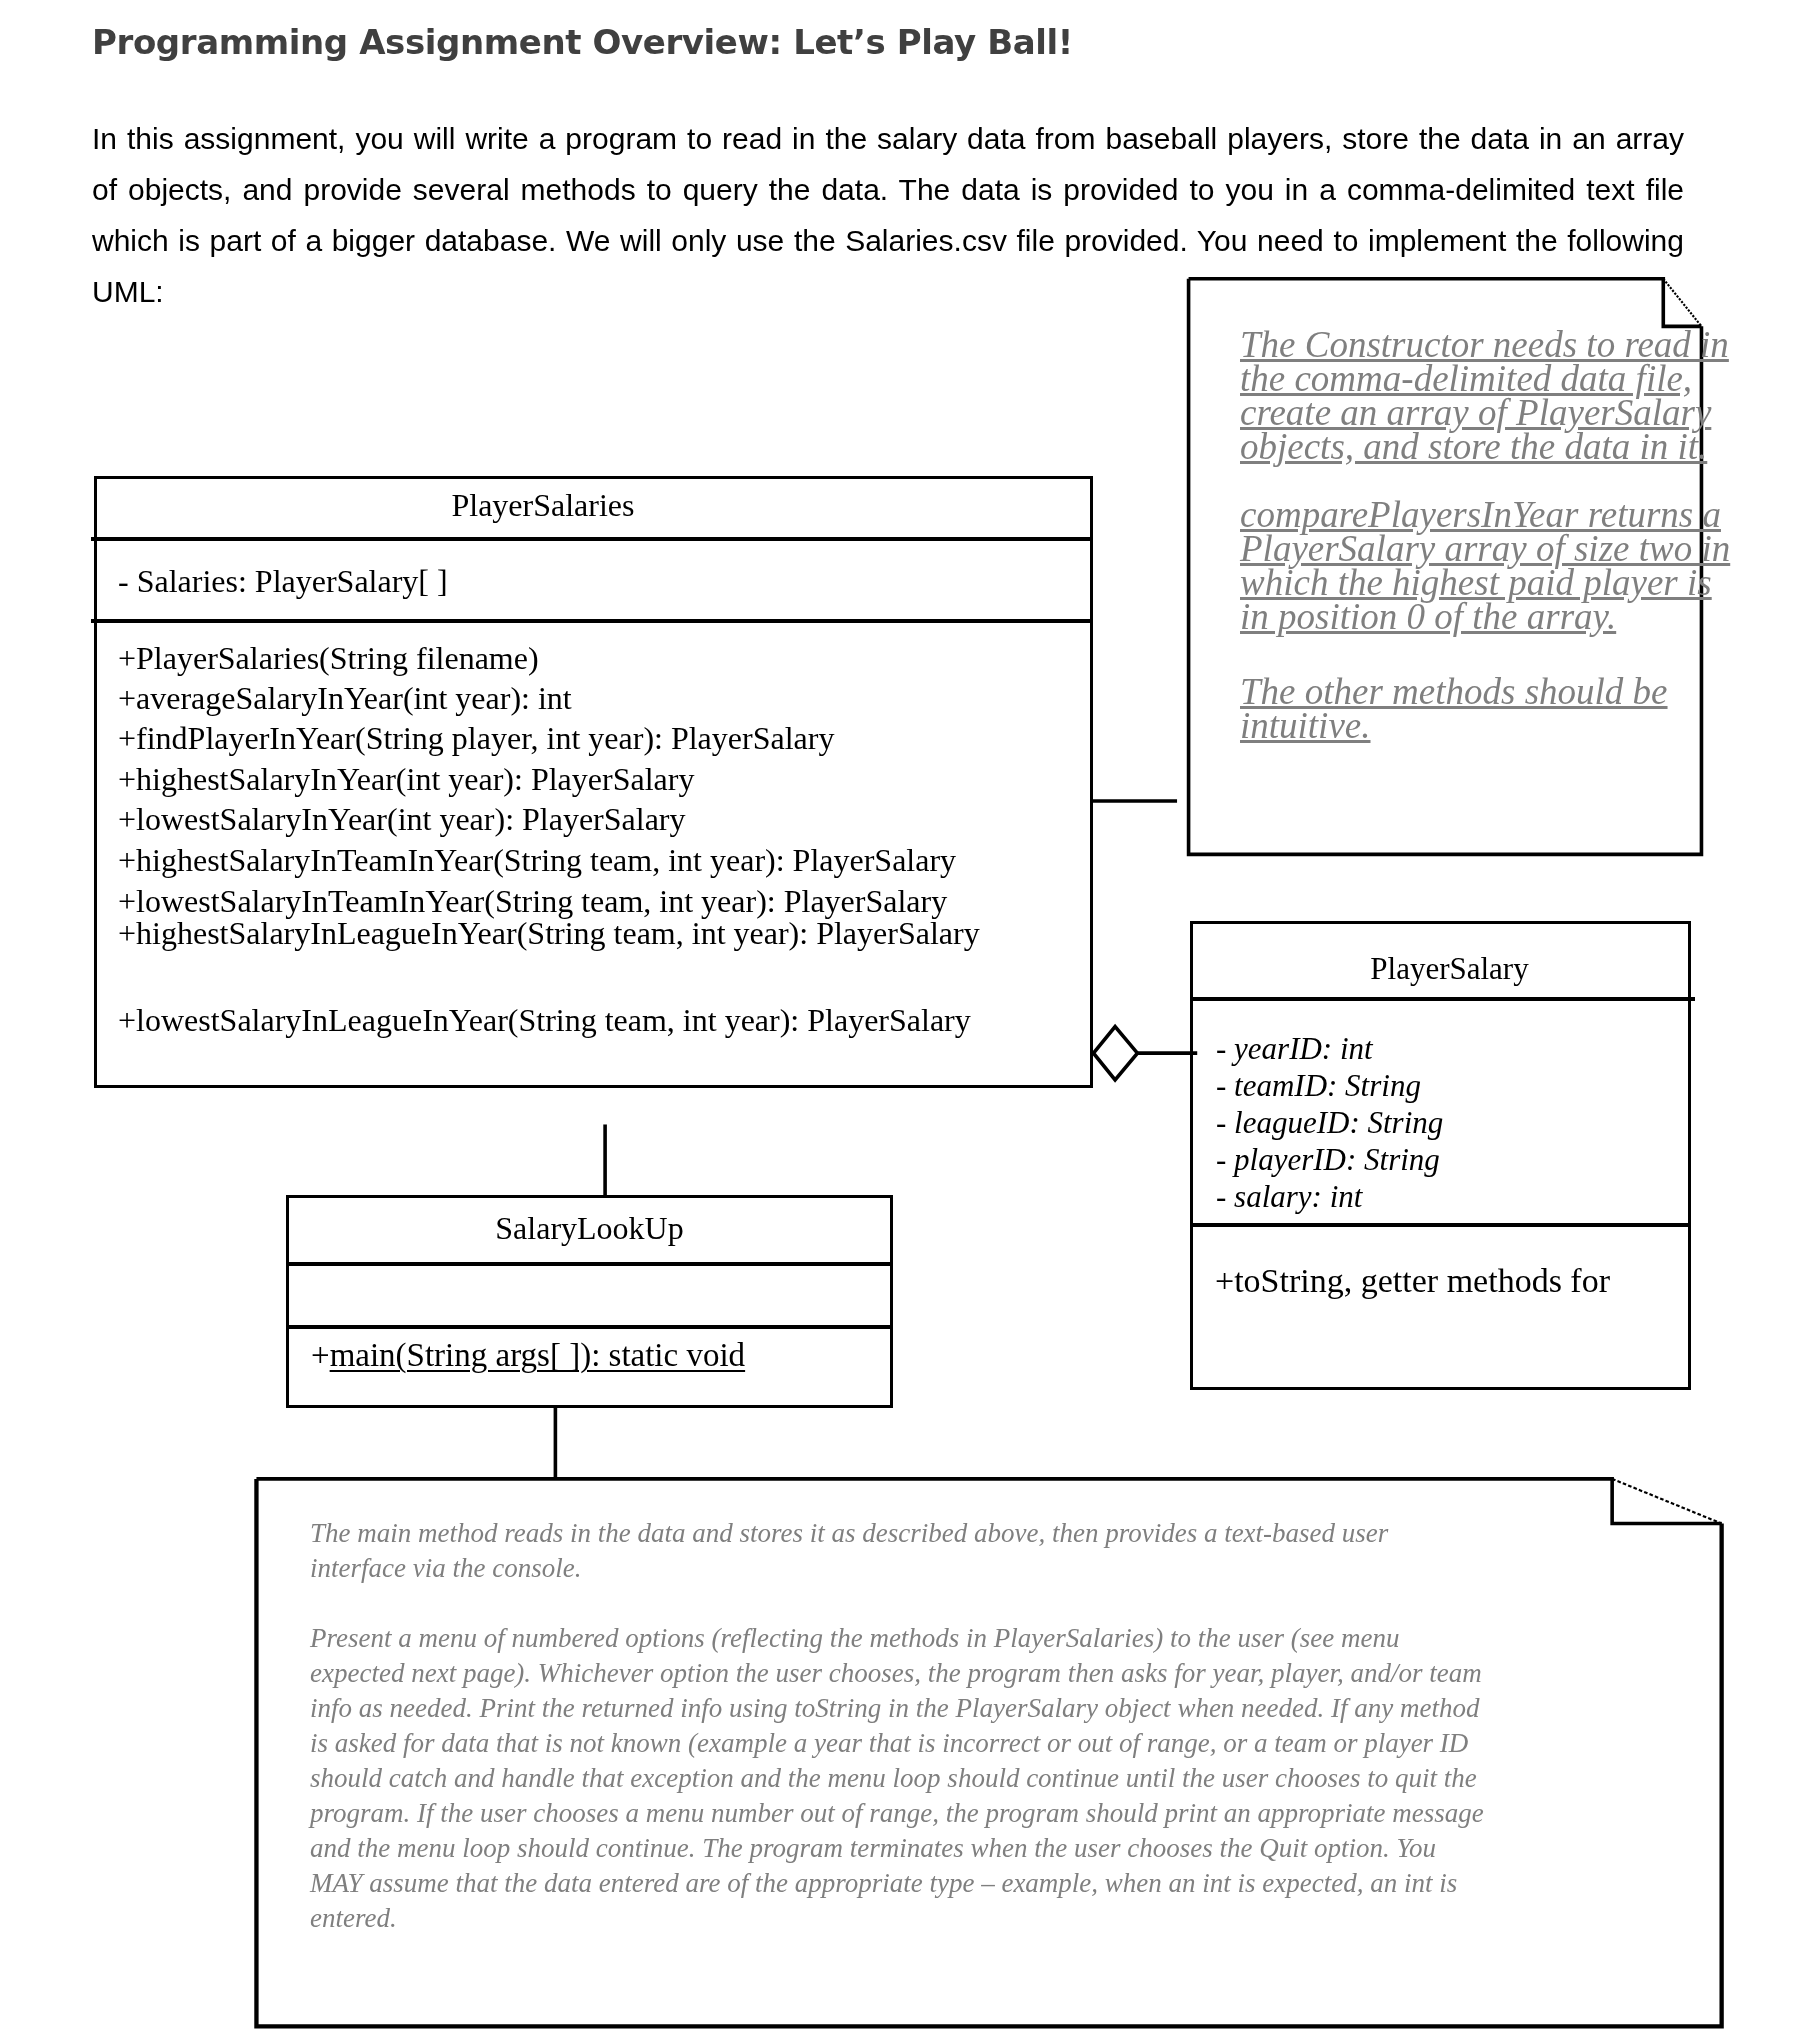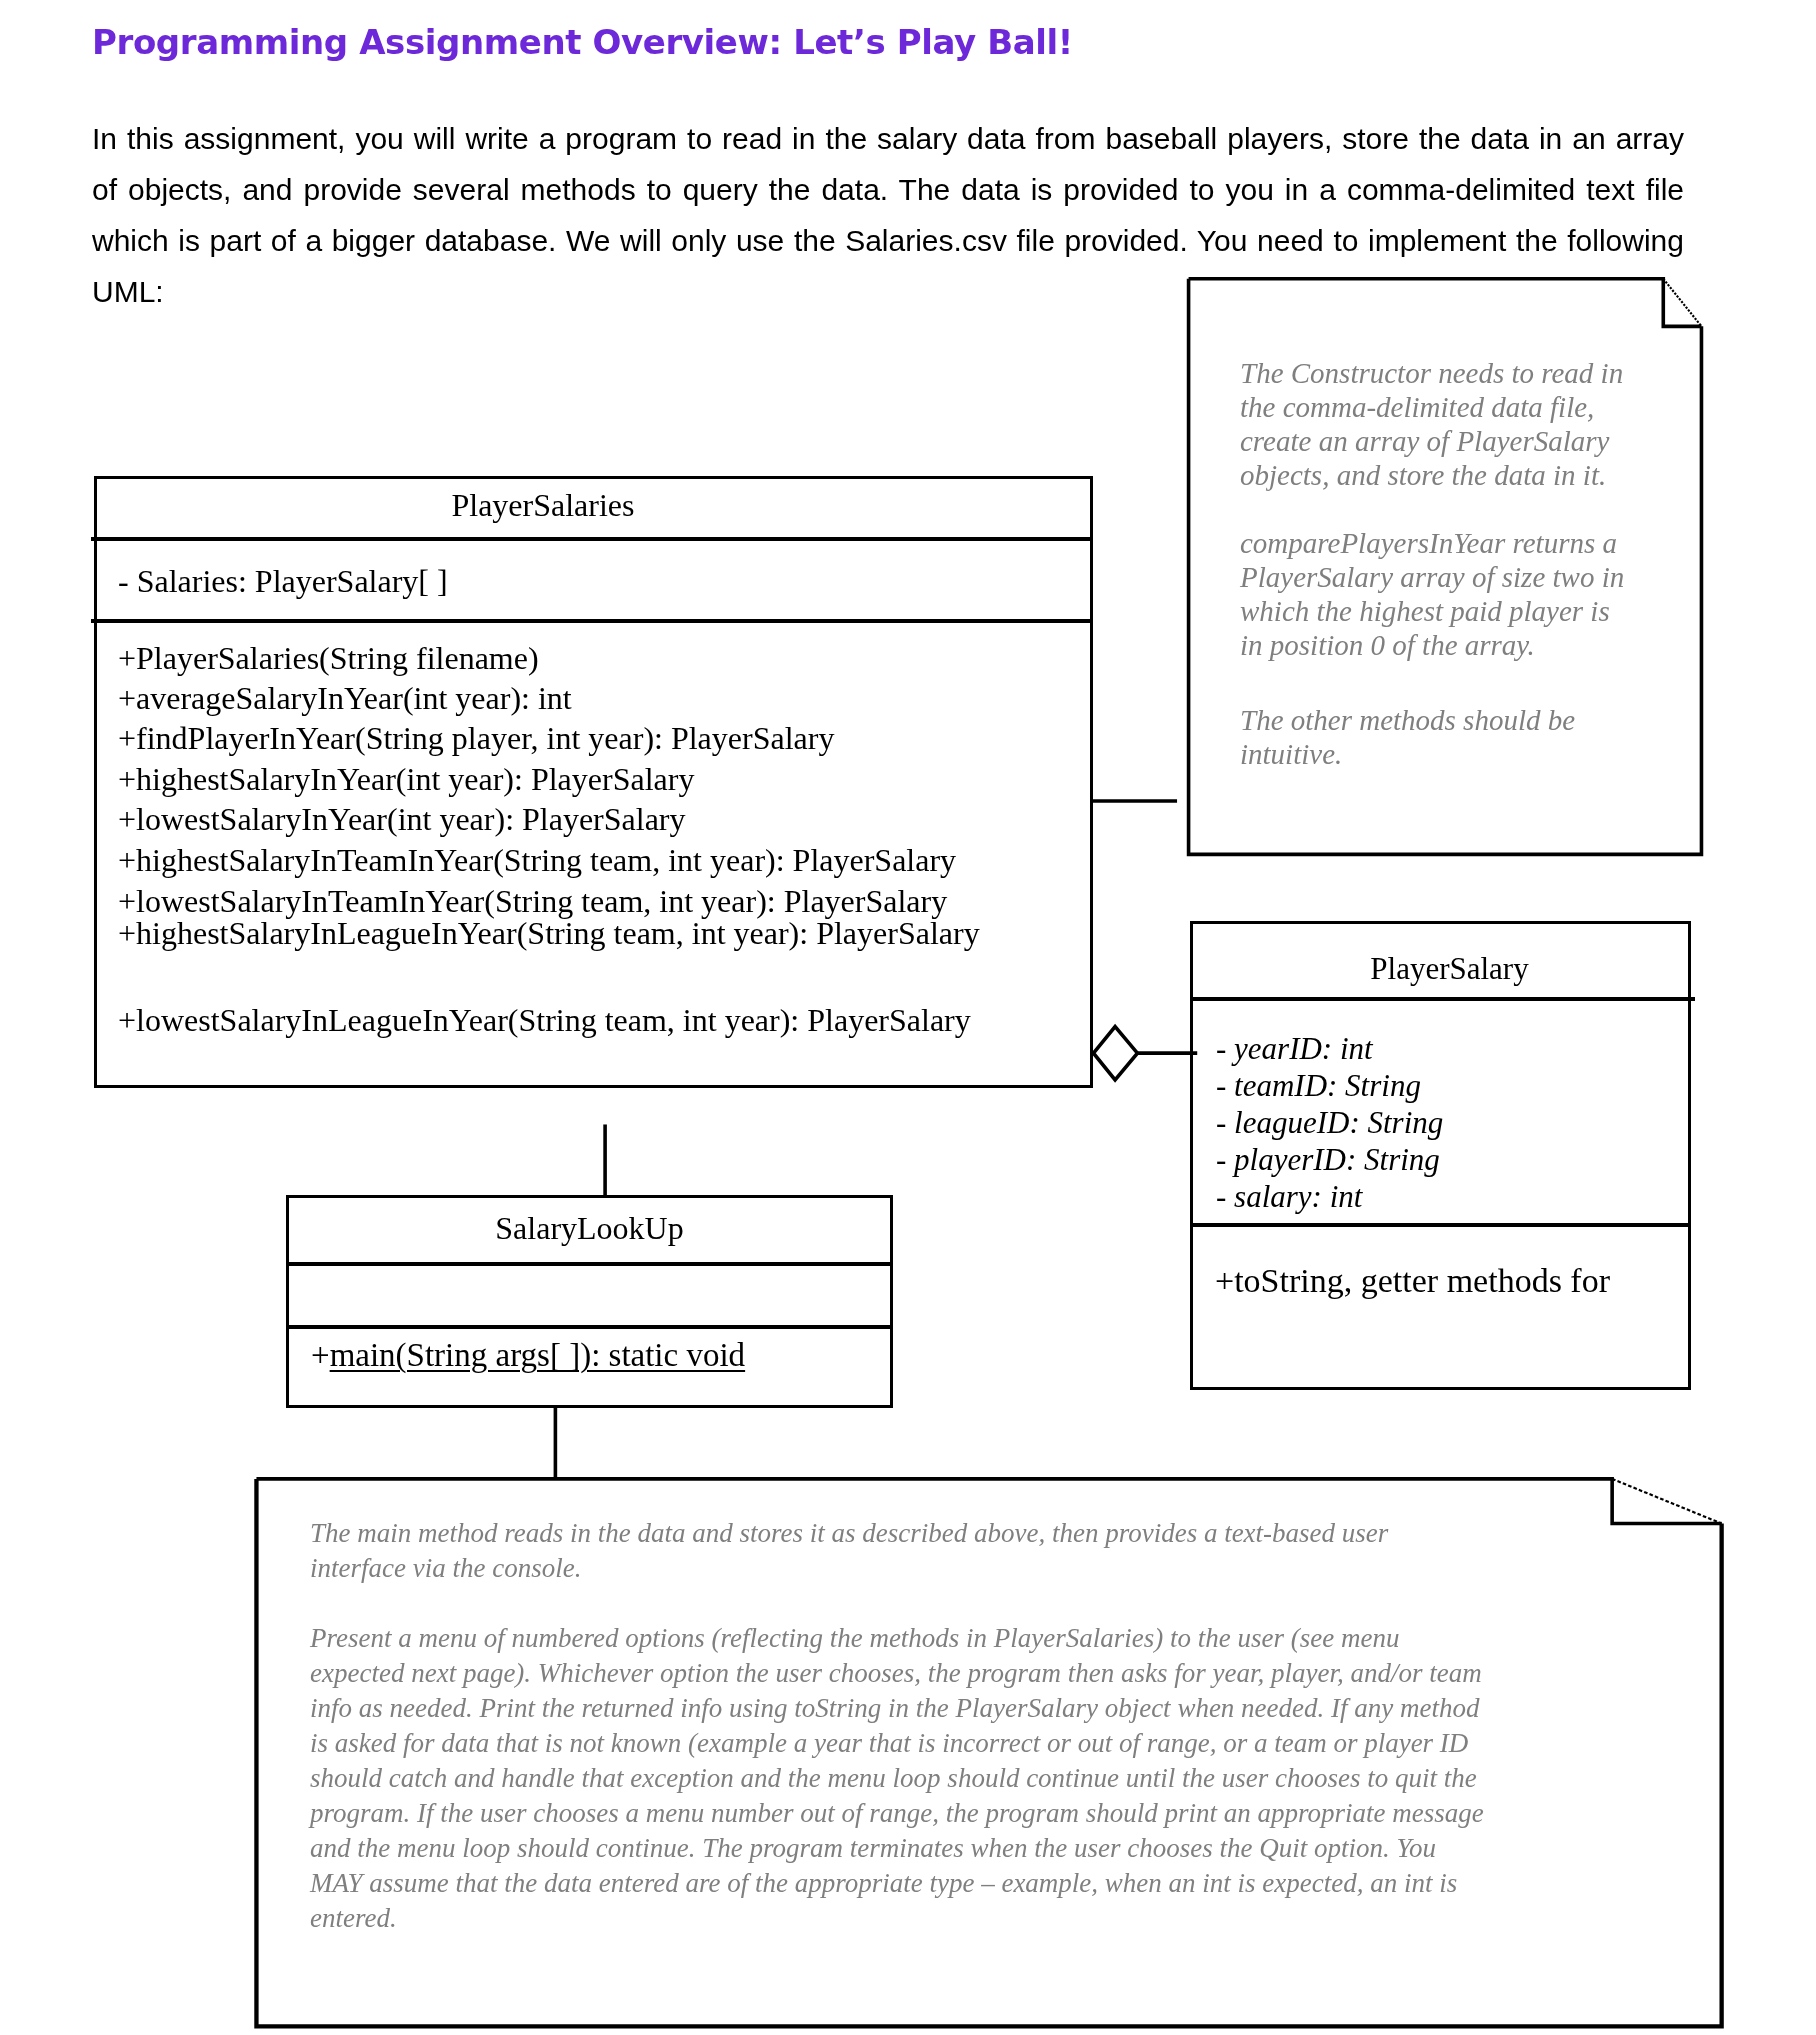--- a/index.html
+++ b/index.html
@@ -1,21 +1,21 @@
 <!DOCTYPE html>
 <html style="font-size:11.5px"><head>
 <meta charset="utf-8">
 <style>
   html, body { margin: 0; padding: 0; background: #ffffff; }
   body { width: 1816px; height: 2035px; position: relative; overflow: hidden; }
   .abs { position: absolute; }
   .title {
     left: 92px; top: 21.6px;
     font-family: "DejaVu Sans", sans-serif; font-weight: bold;
-    font-size: 34px; color: #6d28d9; white-space: nowrap; letter-spacing: -0.4px;
+    font-size: 34px; color: #404040; white-space: nowrap; letter-spacing: -0.4px;
   }
   .intro {
     left: 92px; top: 107px; width: 1592px;
     font-family: "Liberation Sans", sans-serif;
     font-size: 30px; line-height: 39px; color: #000;
   }
   .intro .line { white-space: nowrap; display: block; text-align-last: justify; text-align: justify; margin-top: 12px; }
   .intro .line.last { text-align-last: left; }
 
   .box { position: absolute; border: 3.6px solid #000; box-sizing: border-box; background: transparent; }
@@ -57,21 +57,21 @@
 
     <line x1="840" y1="1561" x2="840" y2="1660" stroke="#000" stroke-width="5"></line>
 
     <line x1="771" y1="1951" x2="771" y2="2053" stroke="#000" stroke-width="5"></line>
 
     <polyline points="356,2053 2238,2053 2238,2115 2390,2115" fill="none" stroke="#000" stroke-width="5"></polyline>
     <line x1="2238" y1="2053" x2="2390" y2="2115" stroke="#000" stroke-width="3" stroke-dasharray="5,3"></line>
     <polyline points="2390,2115 2390,2813 356,2813 356,2053" fill="none" stroke="#000" stroke-width="6"></polyline>
   </svg>
 
-  <div class="note-text" style="left:1240px; top:356px; font-size:29px; line-height:34px;">
+  <div class="note-text" style="left:1240px; top:328px; font-size:37px; line-height:34px;text-decoration:underline;">
     <div>The Constructor needs to read in</div>
     <div>the comma-delimited data file,</div>
     <div>create an array of PlayerSalary</div>
     <div>objects, and store the data in it.</div>
     <div style="height:34px"></div>
     <div>comparePlayersInYear returns a</div>
     <div>PlayerSalary array of size two in</div>
     <div>which the highest paid player is</div>
     <div>in position 0 of the array.</div>
     <div style="height:41px"></div>

